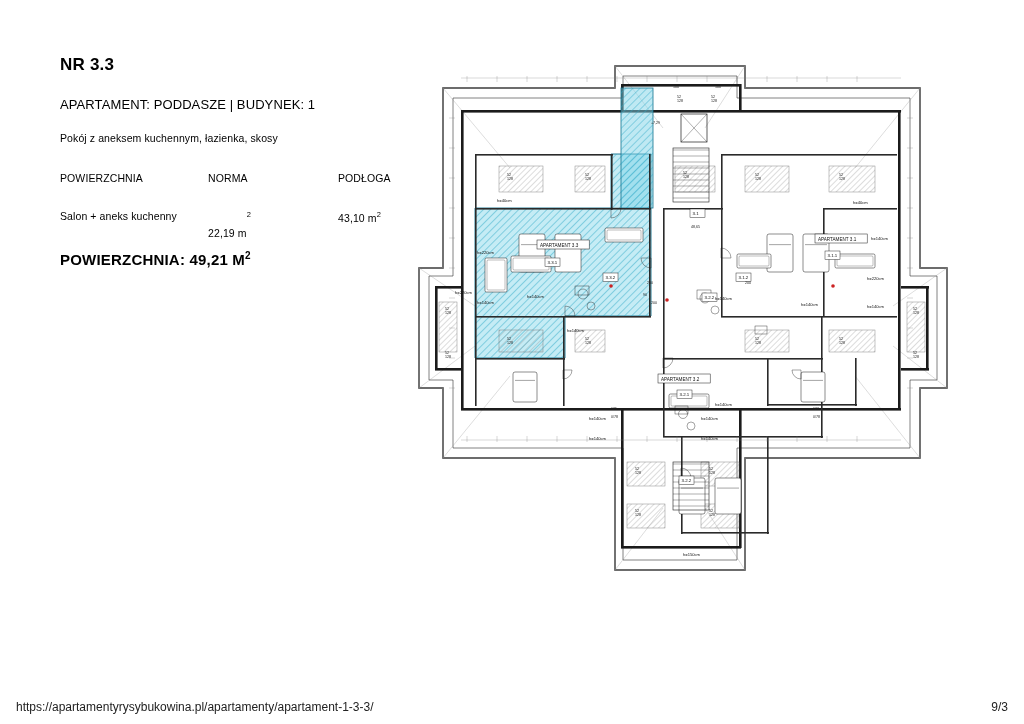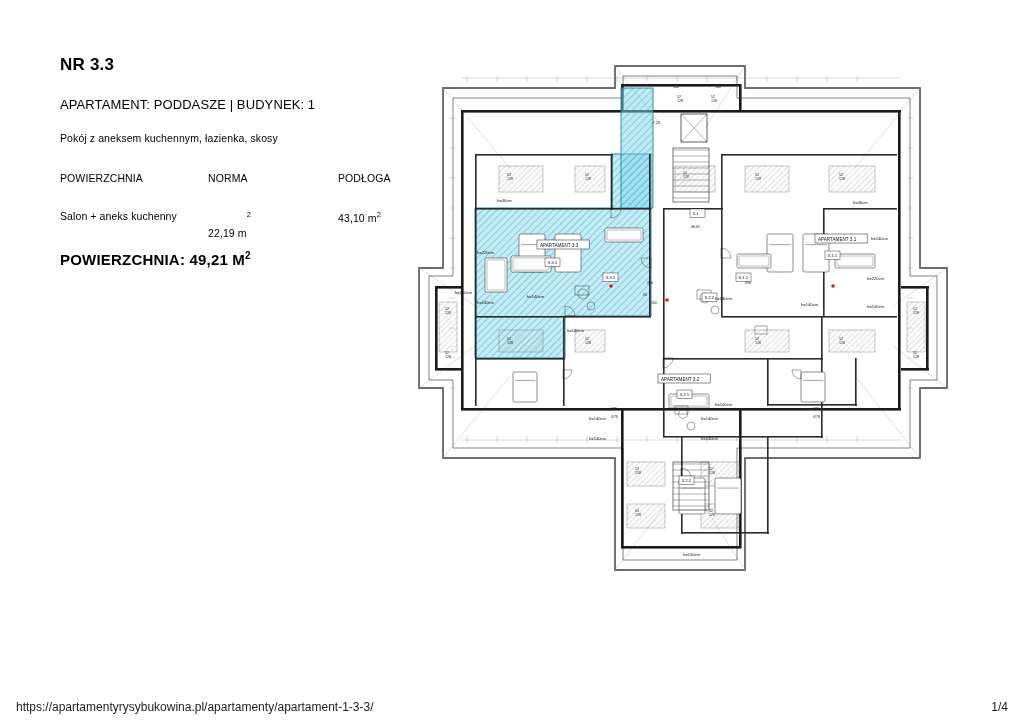--- a/index.html
+++ b/index.html
@@ -466,16 +466,16 @@
           <text x="330" y="226" font-family="Liberation Sans, sans-serif" font-size="3.6" fill="#222" text-anchor="start">200</text>
           <text x="232" y="226" font-family="Liberation Sans, sans-serif" font-size="3.6" fill="#222" text-anchor="start">200</text>
           <text x="228" y="238" font-family="Liberation Sans, sans-serif" font-size="3.6" fill="#222" text-anchor="start">90</text>
           <text x="236" y="246" font-family="Liberation Sans, sans-serif" font-size="3.6" fill="#222" text-anchor="start">200</text>
         </g>
     </svg>
   </div>
 
   <div class="print-footer">
     <span class="left">https://apartamentyrysybukowina.pl/apartamenty/apartament-1-3-3/</span>
-    <span class="right">1/4</span>
+    <span class="right">9/3</span>
   </div>
 
 </div>
 
 </body></html>

